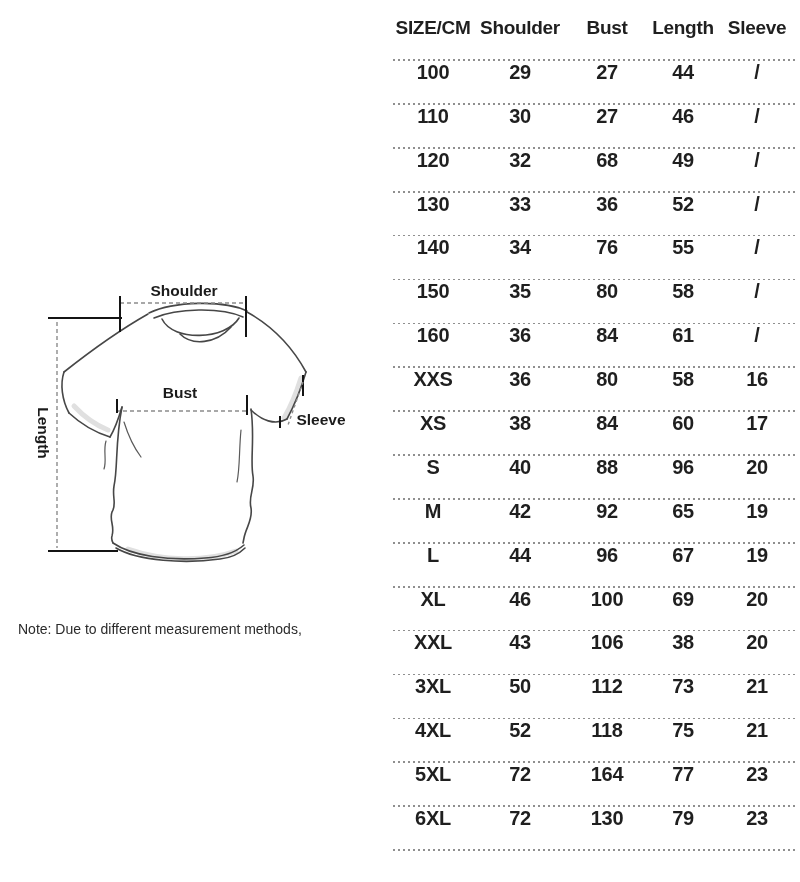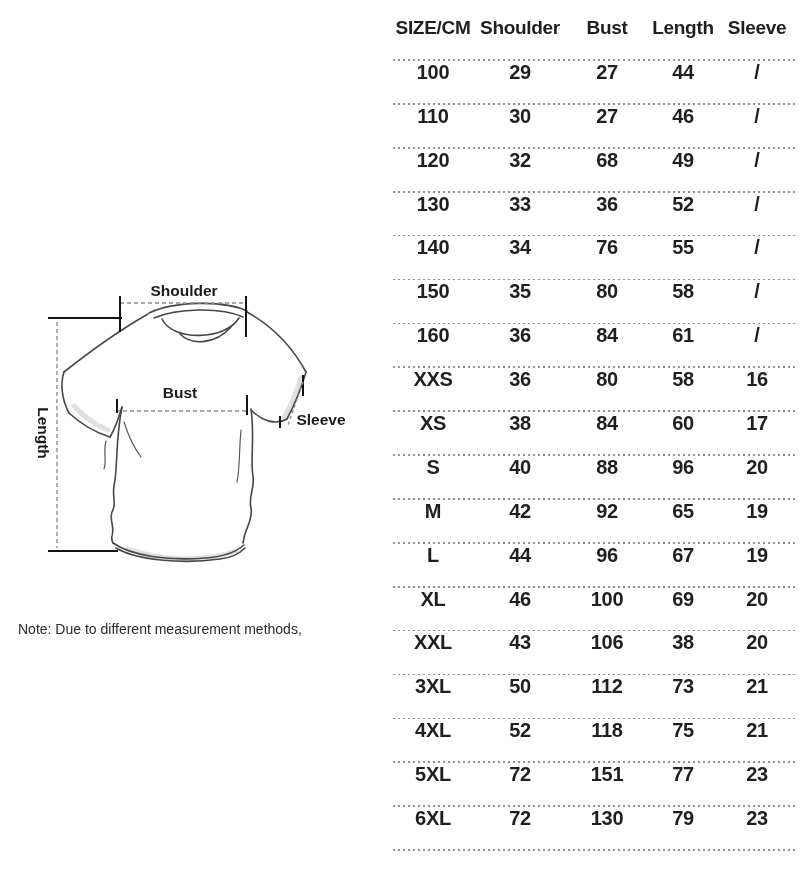--- a/index.html
+++ b/index.html
@@ -210,21 +210,21 @@
       <div class="trow">
         <div class="cell c0">4XL</div>
         <div class="cell c1">52</div>
         <div class="cell c2">118</div>
         <div class="cell c3">75</div>
         <div class="cell c4">21</div>
       </div>
       <div class="trow">
         <div class="cell c0">5XL</div>
         <div class="cell c1">72</div>
-        <div class="cell c2">151</div>
+        <div class="cell c2">164</div>
         <div class="cell c3">77</div>
         <div class="cell c4">23</div>
       </div>
       <div class="trow">
         <div class="cell c0">6XL</div>
         <div class="cell c1">72</div>
         <div class="cell c2">130</div>
         <div class="cell c3">79</div>
         <div class="cell c4">23</div>
       </div>

